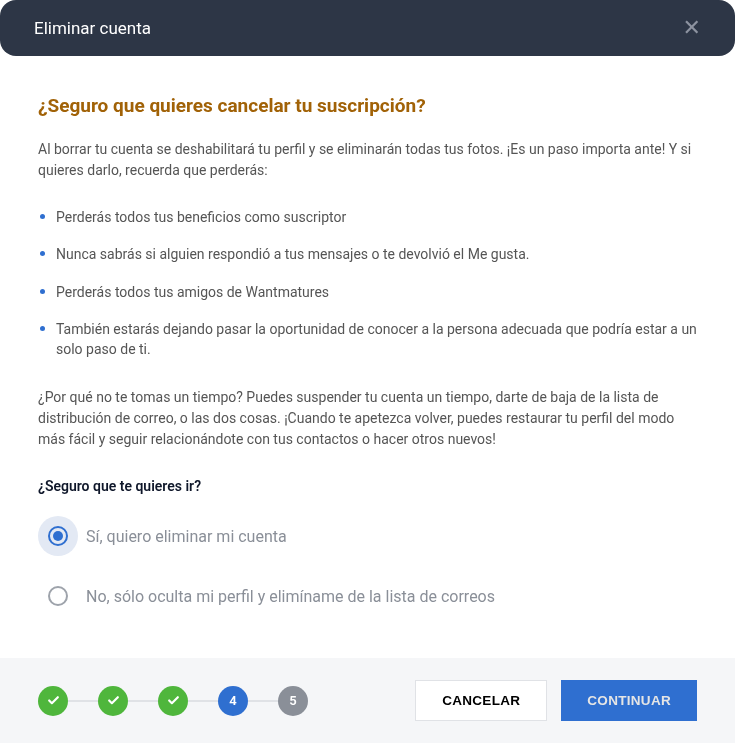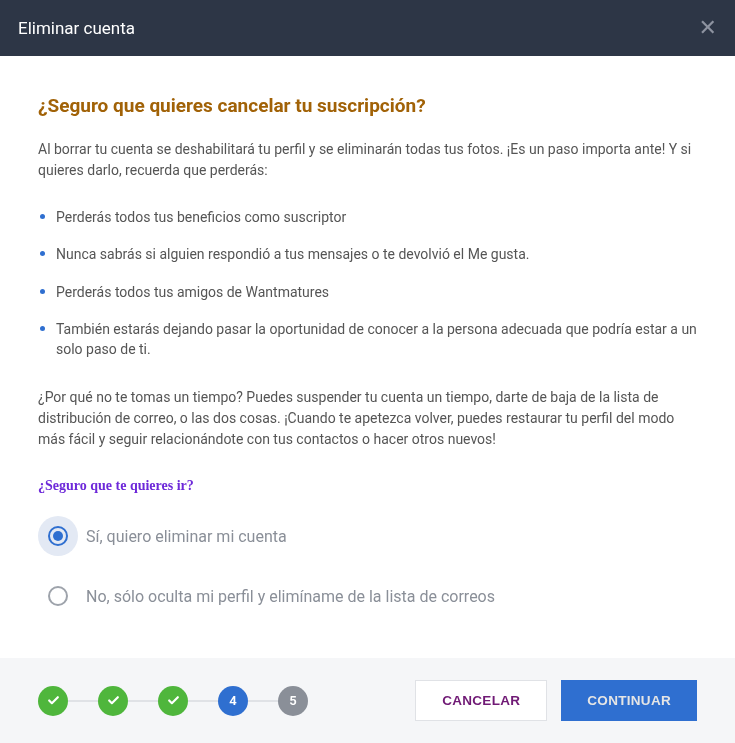--- a/index.html
+++ b/index.html
@@ -6,24 +6,25 @@
     body {
       font-family: -apple-system, BlinkMacSystemFont, "Segoe UI", Roboto, Helvetica, Arial, sans-serif;
       background: #fff;
       width: 735px;
       height: 743px;
       overflow: hidden;
     }
     .header {
       background: #2d3646;
       color: #fff;
-      padding: 17px 18px;
+      padding: 17px 34px;
       display: flex;
       justify-content: space-between;
       align-items: center;
+      border-radius: 16px;
     }
     .header-title {
       font-size: 17px;
       font-weight: 400;
     }
     .close-icon {
       color: #8d93a0;
       font-size: 22px;
       cursor: pointer;
       line-height: 1;
@@ -68,23 +69,22 @@
     }
     .mid-text {
       font-size: 14px;
       line-height: 1.5;
       color: #555;
       margin-bottom: 28px;
     }
     .question {
       font-size: 14px;
       font-weight: 600;
-      color: #6d28d9;
+      color: #0f172a;
       margin-bottom: 22px;
-      font-family: Liberation Serif, serif;
     }
     .radio-group { }
     .radio-row {
       display: flex;
       align-items: center;
       margin-bottom: 20px;
       cursor: pointer;
     }
     .radio-outer {
       width: 40px;
@@ -161,21 +161,21 @@
     .btn {
       padding: 12px 26px;
       font-size: 13.5px;
       font-weight: 600;
       letter-spacing: 0.3px;
       border: none;
       cursor: pointer;
     }
     .btn-cancel {
       background: #fff;
-      color: #701a75;
+      color: #000000;
       border: 1px solid #e0e2e6;
     }
     .btn-continue {
       background: #2f6fd0;
       color: #e5e5e5;
     }
   </style>
 </head>
 <body>
 

